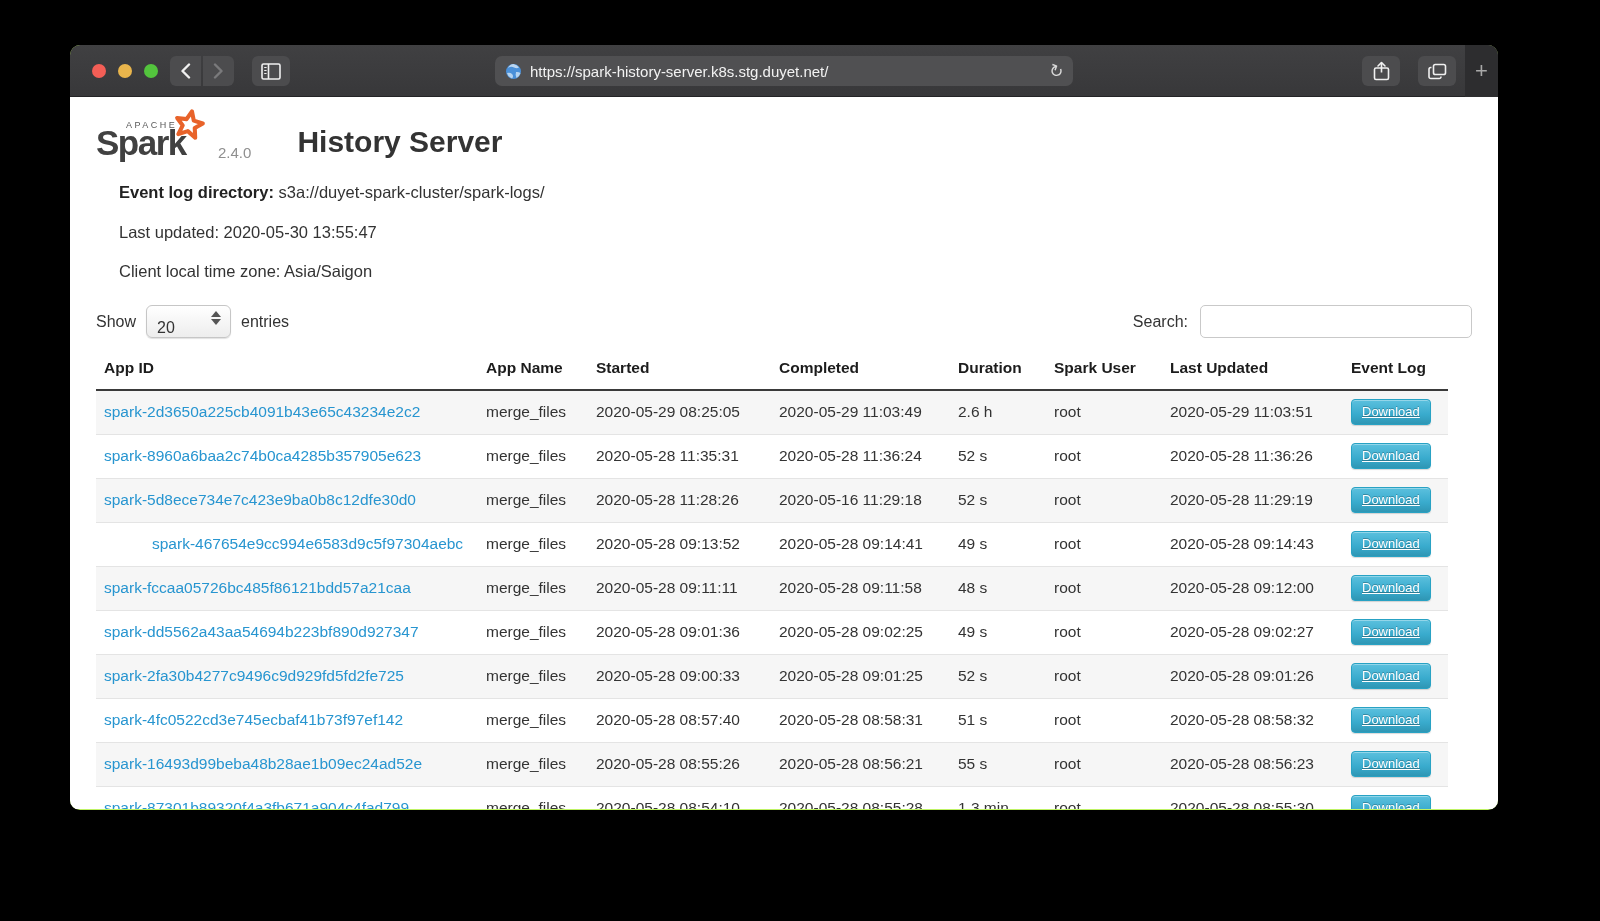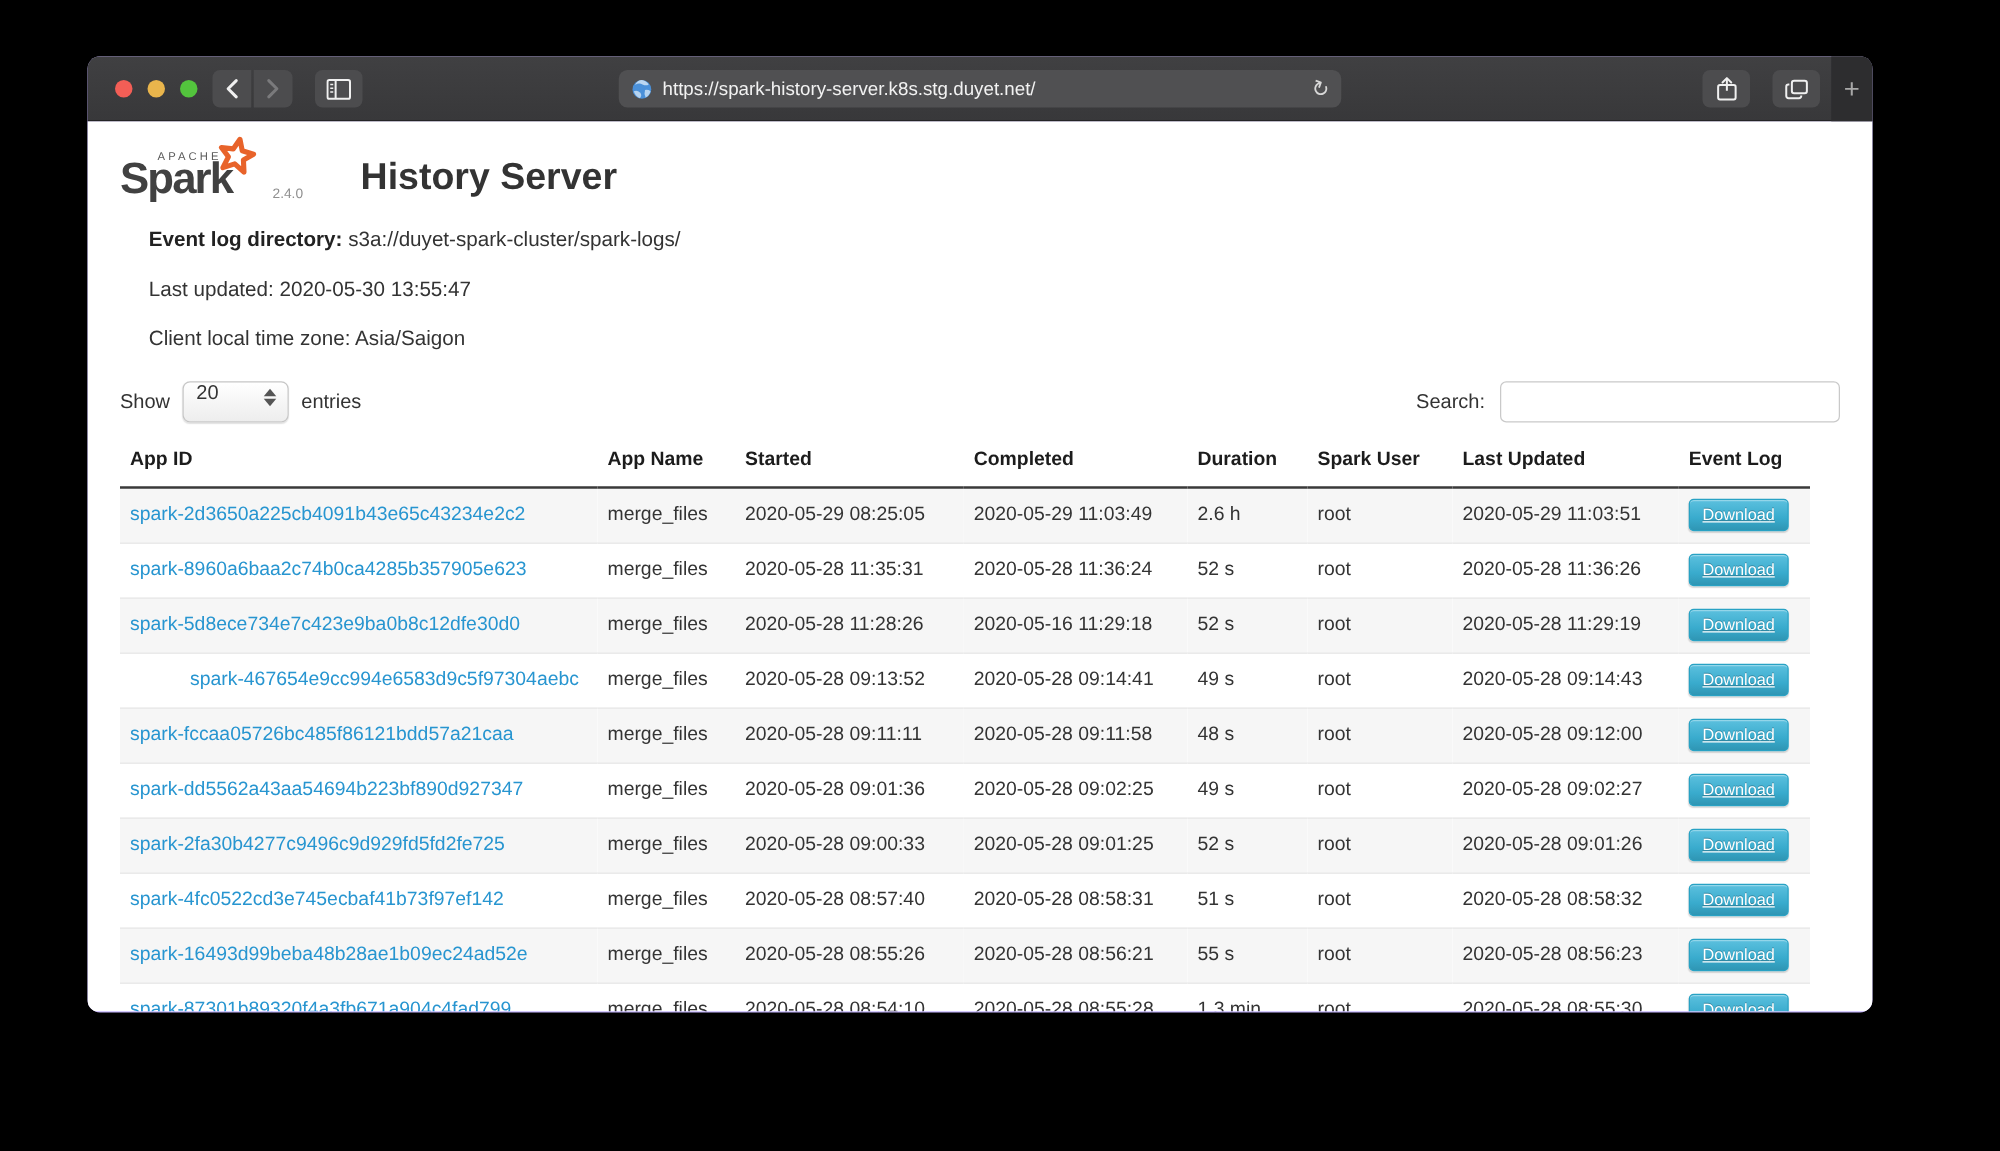--- a/index.html
+++ b/index.html
@@ -10,21 +10,21 @@
     overflow:hidden;
     font-family:"Liberation Sans", sans-serif;
   }
 
   
   .window {
     position:absolute; left:70px; top:45px;
     width:1428px; height:765px;
     border-radius:10px;
     overflow:hidden;
-    background:#c4b5fd;
+    background:#bef264;
     box-shadow:0 25px 70px rgba(0,0,0,.65);
   }
 
   
   .toolbar {
     position:relative; height:52px;
     background:linear-gradient(#404042,#38383a);
     border-bottom:1px solid #242426;
   }
   .traffic { position:absolute; top:19px; width:14px; height:14px; border-radius:50%; }
@@ -70,38 +70,38 @@
   .spark-logo { position:relative; width:112px; height:52px; flex:0 0 auto; }
   .logo-apache {
     position:absolute; top:9px; left:30px;
     font-size:9px; font-weight:normal; letter-spacing:2.5px; color:#5a5a5a;
   }
   .logo-spark {
     position:absolute; bottom:0; left:0;
     font-size:35px; font-weight:bold; letter-spacing:-1.5px; color:#414141;
   }
   .logo-star { position:absolute; top:-6px; left:73px; }
-  .logo-version { font-size:11px; color:#8f8f8f; margin-left:10px; padding-bottom:2px; }
+  .logo-version { font-size:15px; color:#8f8f8f; margin-left:10px; padding-bottom:2px; }
   .page-title { font-size:30px; font-weight:bold; color:#333; margin-left:46px; padding-bottom:4px; }
 
   .info-block { margin:20px 0 0 49px; }
   .info-line { font-size:16.5px; color:#333; margin-bottom:20.5px; }
   .info-line b { color:#222; }
 
   .controls-row {
     display:flex; align-items:center;
     margin:6px 26px 0 26px; height:40px;
   }
   .lbl { font-size:16px; color:#333; }
   .entries-select {
     width:85px; height:33px; margin:0 10px;
     border:1px solid #c6c6c6; border-radius:6px;
     background:linear-gradient(#ffffff,#ededed);
     box-shadow:0 1px 1px rgba(0,0,0,.12);
-    display:flex; align-items:flex-start;
+    display:flex; align-items:flex-end;
     font-size:16px; color:#333; padding-left:10px;
     position:relative;
   }
   .sel-arrows {
     position:absolute; right:9px; top:5px;
     display:flex; flex-direction:column; gap:2px;
   }
   .sel-arrows i { display:block; width:0; height:0; border-left:5px solid transparent; border-right:5px solid transparent; }
   .arr-up   { border-bottom:6px solid #555; }
   .arr-down { border-top:6px solid #555; }

